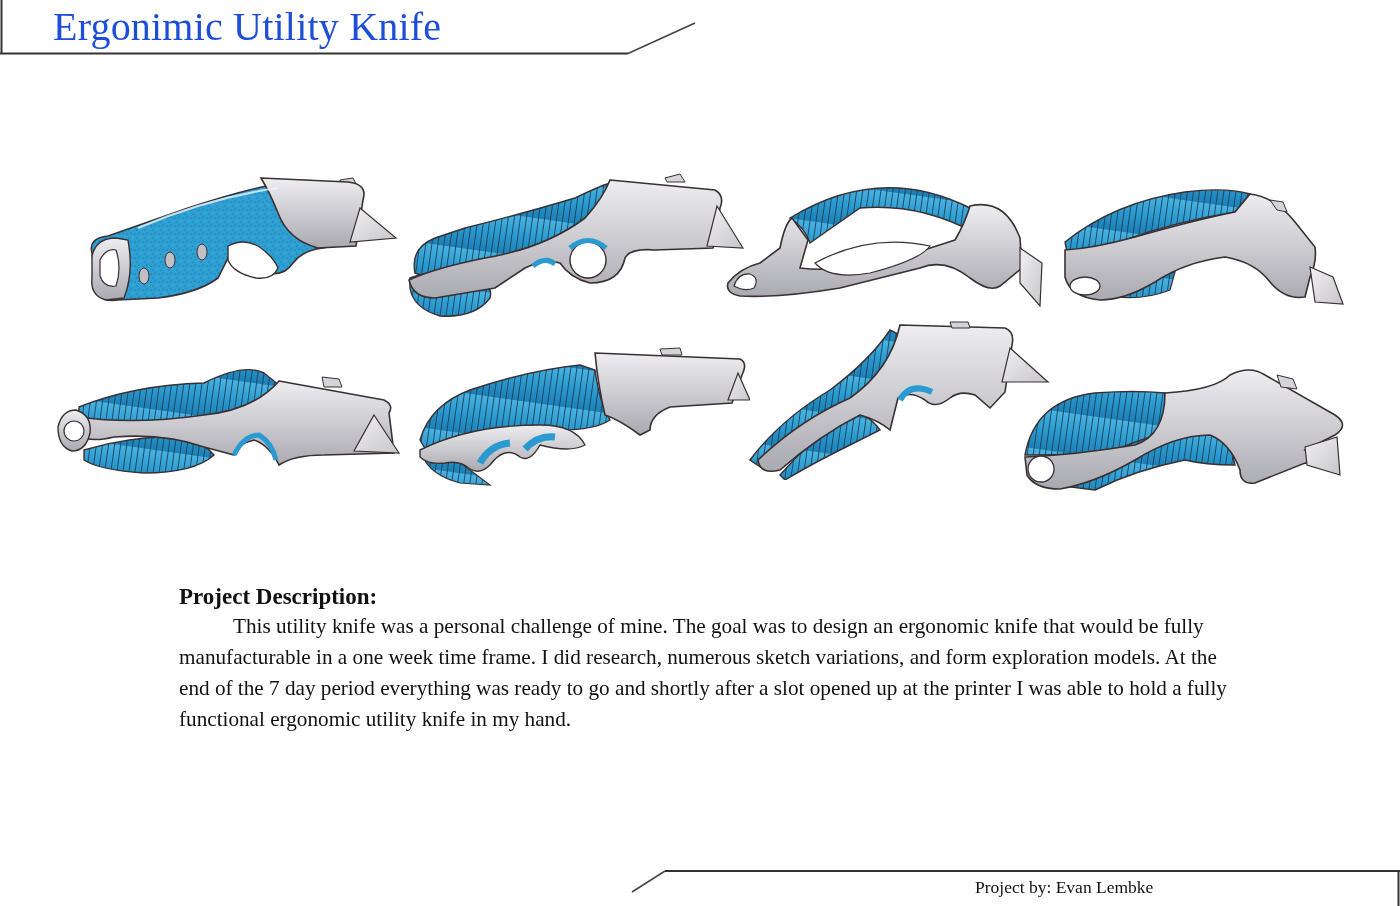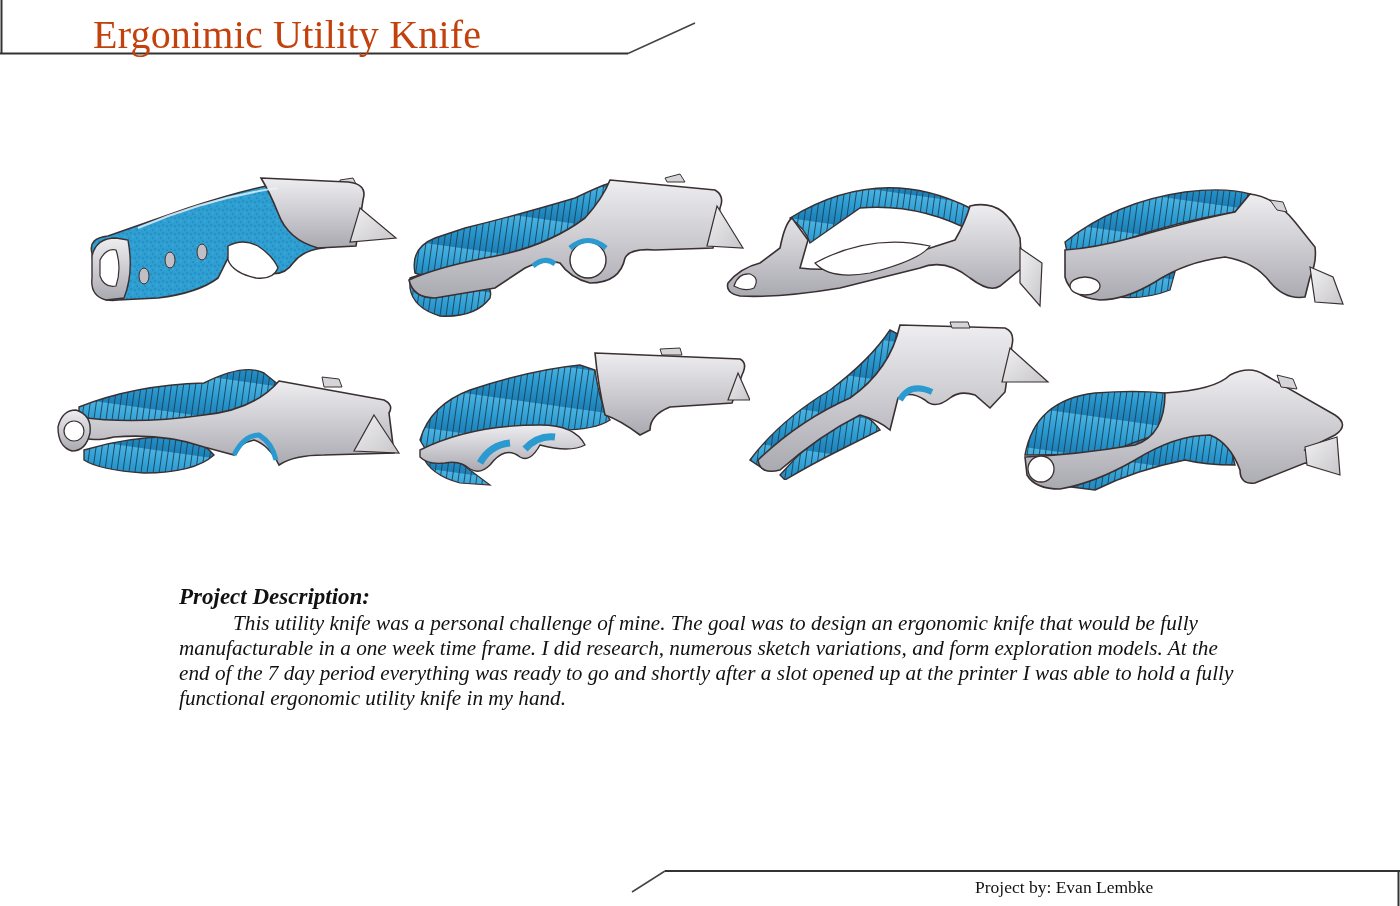--- a/index.html
+++ b/index.html
@@ -1,22 +1,22 @@
 <!DOCTYPE html>
 <html><head>
   <meta charset="utf-8">
   <style>
     html, body { margin:0; padding:0; background:#ffffff; }
     body { width:1400px; height:906px; position:relative; overflow:hidden; font-family:"Liberation Serif","DejaVu Serif",serif; color:#111; }
     .frame-svg { position:absolute; left:0; top:0; width:1400px; height:906px; pointer-events:none; }
-    .title { position:absolute; left:53px; top:10px; font-size:40px; line-height:50px; letter-spacing:0.2px; color:#c2410c; white-space:nowrap;margin-left:40px; }
+    .title { position:absolute; left:53px; top:2px; font-size:40px; line-height:50px; letter-spacing:0.2px; color:#1d4ed8; white-space:nowrap; }
     .sketch { position:absolute; }
-    .desc { position:absolute; left:179px; top:583px; width:1060px;font-style:italic; }
+    .desc { position:absolute; left:179px; top:583px; width:1060px; }
     .desc-heading { font-weight:bold; font-size:23px; line-height:28px; }
-    .desc-body { font-size:21.2px; line-height:25px; text-indent:54px; margin:0; }
+    .desc-body { font-size:21.2px; line-height:31px; text-indent:54px; margin:0; }
     .credit { position:absolute; left:975px; top:876px; font-size:17.5px; line-height:22px; white-space:nowrap; }
   </style>
 </head>
 <body>
 
 <svg class="frame-svg" viewBox="0 0 1400 906" xmlns="http://www.w3.org/2000/svg">
   <defs>
     <linearGradient id="fadeR" x1="0" x2="1" y1="0" y2="0">
       <stop offset="0" stop-color="#333"></stop>
       <stop offset="0.75" stop-color="#888"></stop>

